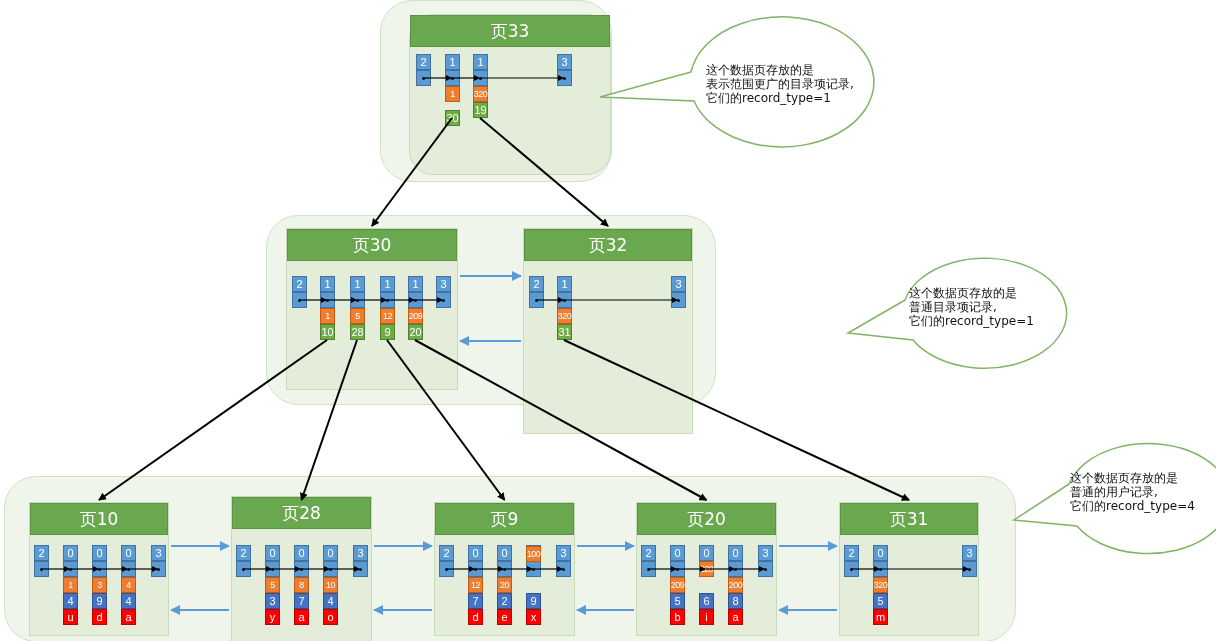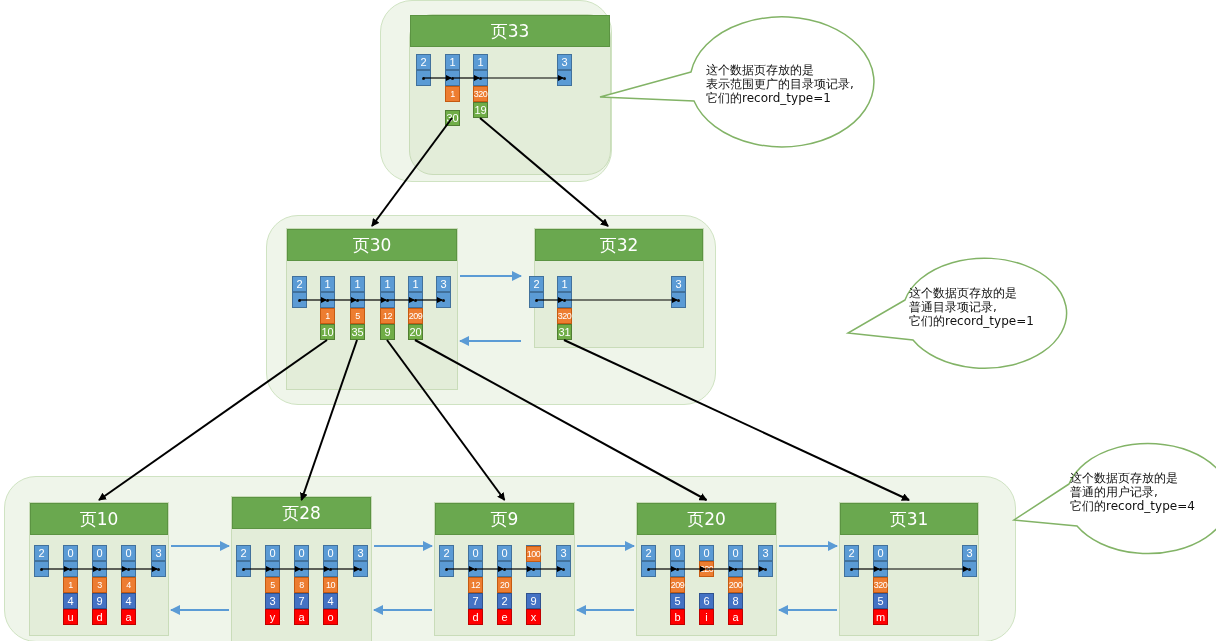--- a/index.html
+++ b/index.html
@@ -62,38 +62,38 @@
     <div class="cell c-blue-ptr" style="left: 320px; top: 292px;">
       <span class="dot"></span>
     </div>
     <div class="cell c-orange" style="left: 320px; top: 308px;">1</div>
     <div class="cell c-green" style="left: 320px; top: 324px;">10</div>
     <div class="cell c-blue" style="left: 350px; top: 276px;">1</div>
     <div class="cell c-blue-ptr" style="left: 350px; top: 292px;">
       <span class="dot"></span>
     </div>
     <div class="cell c-orange" style="left: 350px; top: 308px;">5</div>
-    <div class="cell c-green" style="left: 350px; top: 324px;">35</div>
+    <div class="cell c-green" style="left: 350px; top: 324px;">28</div>
     <div class="cell c-blue" style="left: 380px; top: 276px;">1</div>
     <div class="cell c-blue-ptr" style="left: 380px; top: 292px;">
       <span class="dot"></span>
     </div>
     <div class="cell c-orange" style="left: 380px; top: 308px;">12</div>
     <div class="cell c-green" style="left: 380px; top: 324px;">9</div>
     <div class="cell c-blue" style="left: 408px; top: 276px;">1</div>
     <div class="cell c-blue-ptr" style="left: 408px; top: 292px;">
       <span class="dot"></span>
     </div>
     <div class="cell c-orange" style="left: 408px; top: 308px;">209</div>
     <div class="cell c-green" style="left: 408px; top: 324px;">20</div>
     <div class="cell c-blue" style="left: 436px; top: 276px;">3</div>
     <div class="cell c-blue-ptr" style="left: 436px; top: 292px;">
       <span class="dot"></span>
     </div>
-    <div class="page" style="left: 534px; top: 228px; width: 170px; height: 120px;">
+    <div class="page" style="left: 523px; top: 228px; width: 170px; height: 206px;">
       <div class="page-title">页32</div>
     </div>
     <div class="cell c-blue" style="left: 529px; top: 276px;">2</div>
     <div class="cell c-blue-ptr" style="left: 529px; top: 292px;">
       <span class="dot"></span>
     </div>
     <div class="cell c-blue" style="left: 557px; top: 276px;">1</div>
     <div class="cell c-blue-ptr" style="left: 557px; top: 292px;">
       <span class="dot"></span>
     </div>

